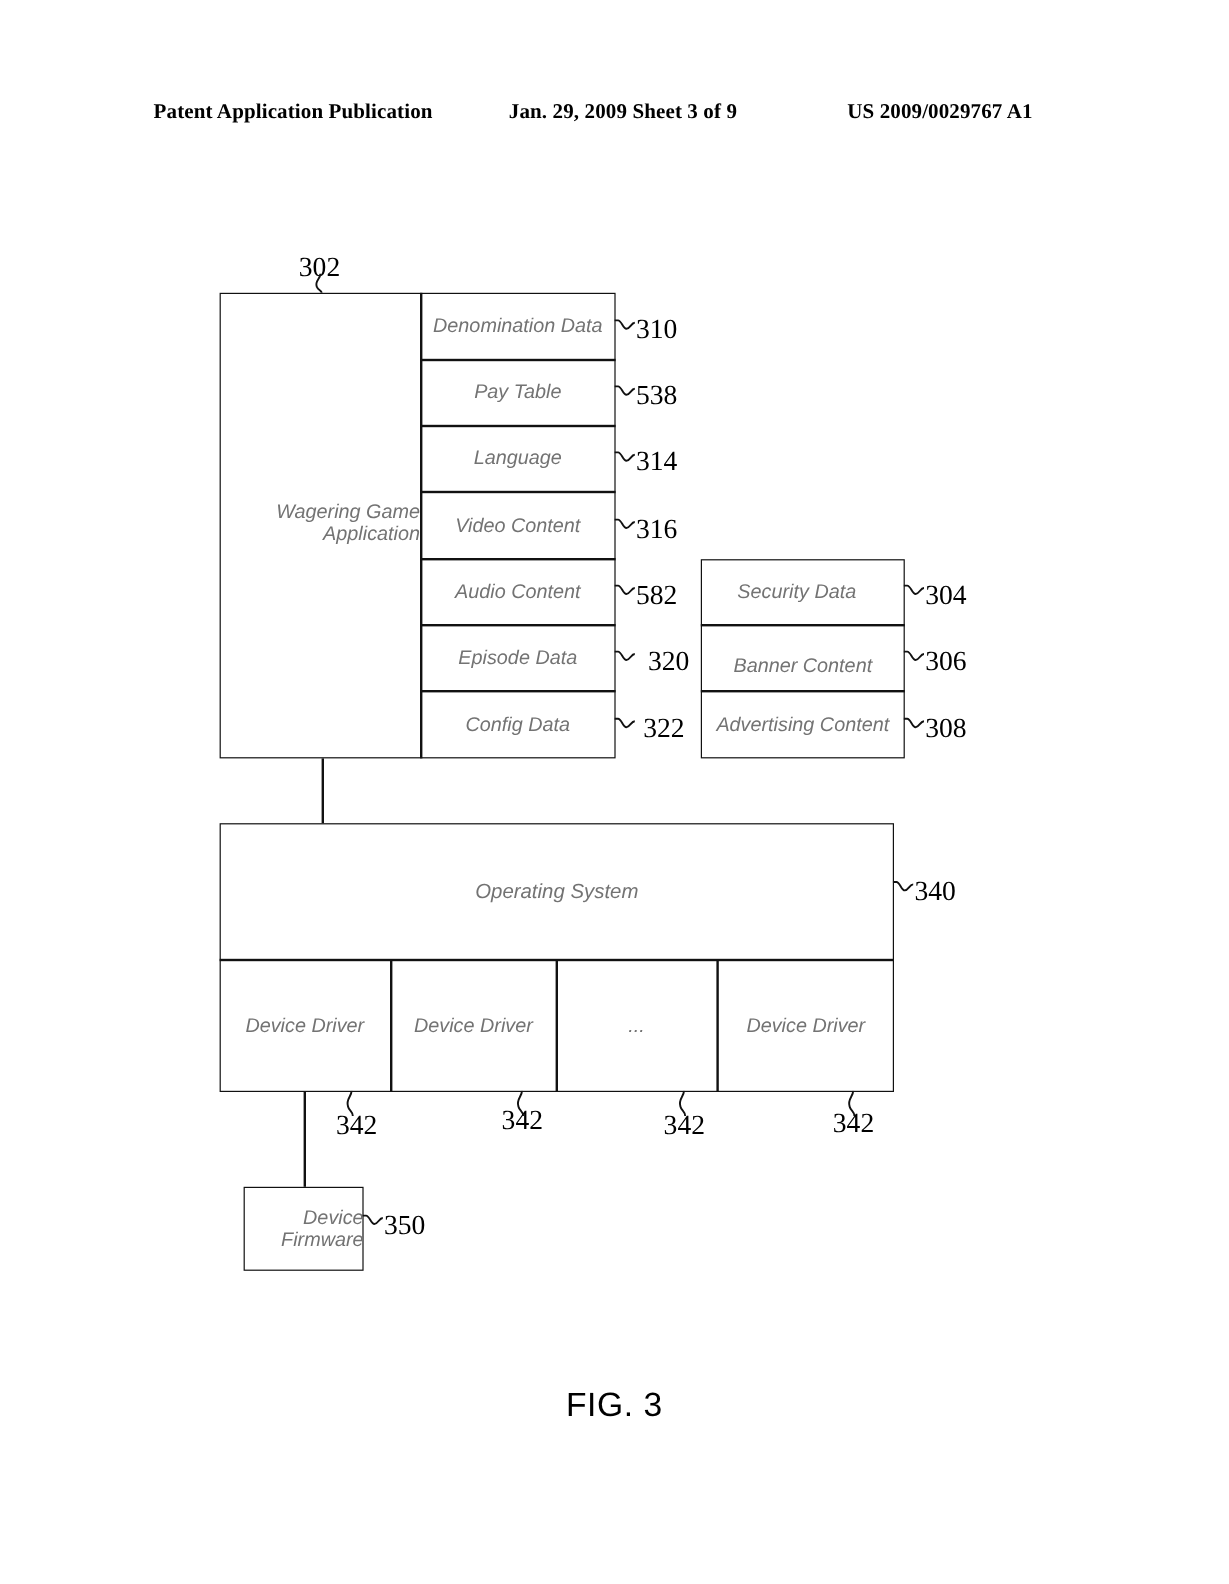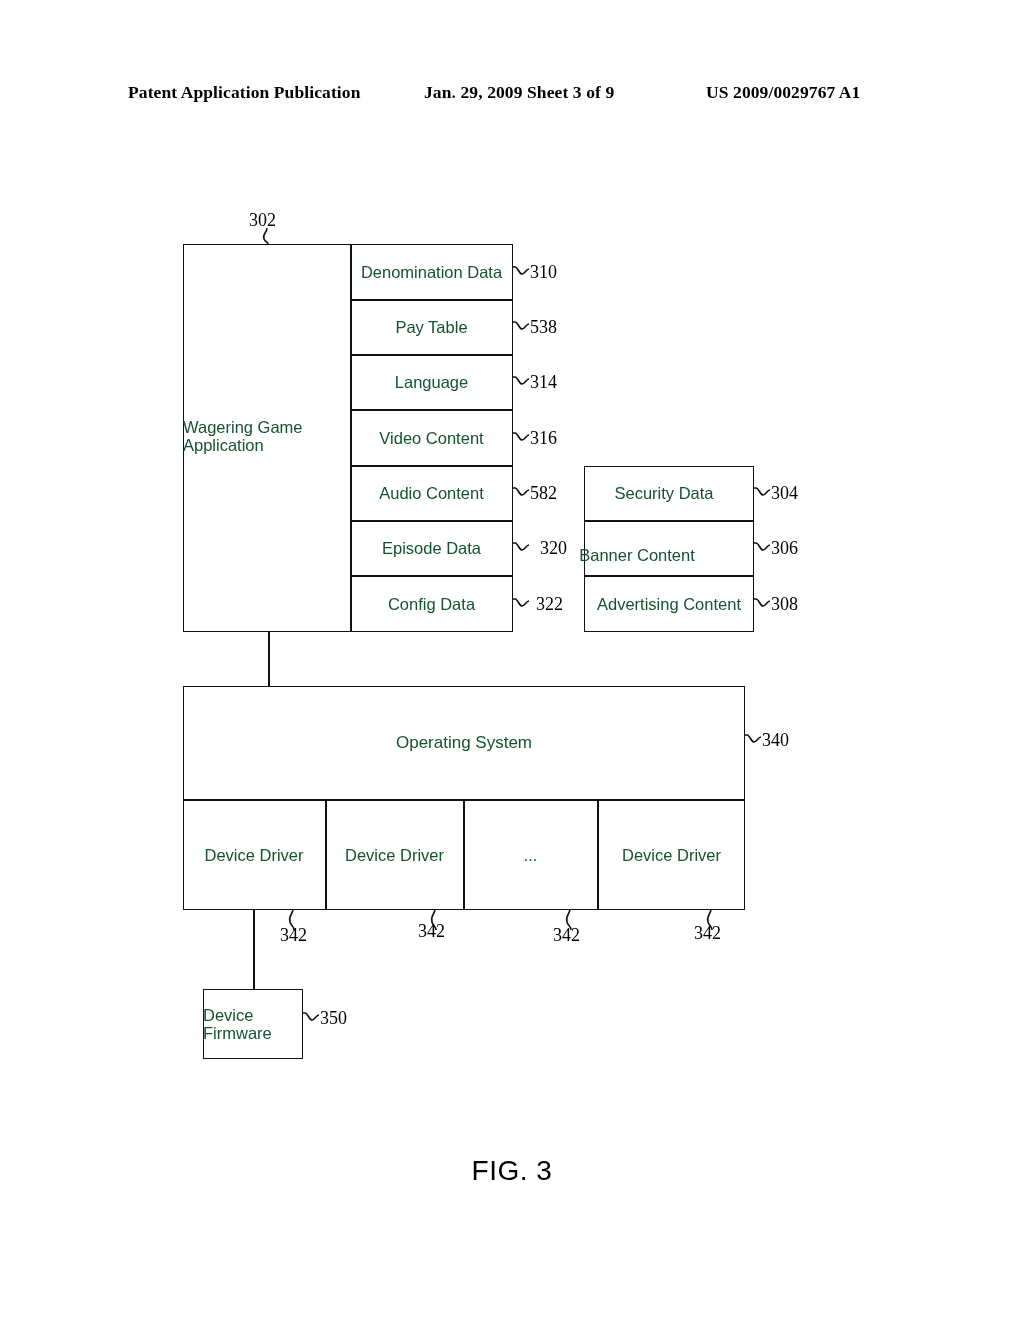--- a/index.html
+++ b/index.html
@@ -52,42 +52,43 @@
     box-sizing: border-box;
     border: 1.6px solid #111111;
     background: transparent;
   }
   .cell {
     position: absolute;
     box-sizing: border-box;
     display: flex;
     align-items: center;
     justify-content: center;
-    text-align: left;
+    text-align: right;
     font-family: "Liberation Sans", sans-serif;
     font-size: 16.5px;
     line-height: 1.12;
-    color: #14532d;
+    color: #737373;
+    font-style: italic;
   }
   .vline {
     position: absolute;
     background: #111111;
     width: 1.6px;
   }
   .hline {
     position: absolute;
     background: #111111;
     height: 1.6px;
   }
 
   
   .ref {
     position: absolute;
     font-family: "Liberation Serif", serif;
-    font-size: 18px;
+    font-size: 23px;
     color: #000000;
     white-space: nowrap;
   }
   .ref-squiggle {
     position: absolute;
   }
 
   
   #fig-caption {
     position: absolute;
@@ -175,21 +176,21 @@
   <svg class="ref-squiggle" style="left:512px; top:597px;" width="18" height="12" viewBox="0 0 18 12">
     <path d="M0 2 L3 2 C6 2, 7 9, 10 9 C13 9, 14 4, 17 4" fill="none" stroke="#111111" stroke-width="1.6"></path>
   </svg>
   <span class="ref" style="left:536px; top:594px;">322</span>
 
   <div class="box" style="left:584px; top:466px; width:170px; height:166px;"></div>
 
   <div class="cell" style="left:584px; top:466px; width:160px; height:55px;">Security Data</div>
   <div class="hline" style="left:584px; top:520px; width:170px;"></div>
 
-  <div class="cell" style="left:552px; top:521px; width:170px; height:69px;">Banner Content</div>
+  <div class="cell" style="left:584px; top:521px; width:170px; height:69px;">Banner Content</div>
   <div class="hline" style="left:584px; top:575px; width:170px;"></div>
 
   <div class="cell" style="left:584px; top:576px; width:170px; height:56px;">Advertising Content</div>
 
   <svg class="ref-squiggle" style="left:753px; top:486px;" width="18" height="12" viewBox="0 0 18 12">
     <path d="M0 2 L3 2 C6 2, 7 9, 10 9 C13 9, 14 4, 17 4" fill="none" stroke="#111111" stroke-width="1.6"></path>
   </svg>
   <span class="ref" style="left:771px; top:483px;">304</span>
 
   <svg class="ref-squiggle" style="left:753px; top:541px;" width="18" height="12" viewBox="0 0 18 12">

